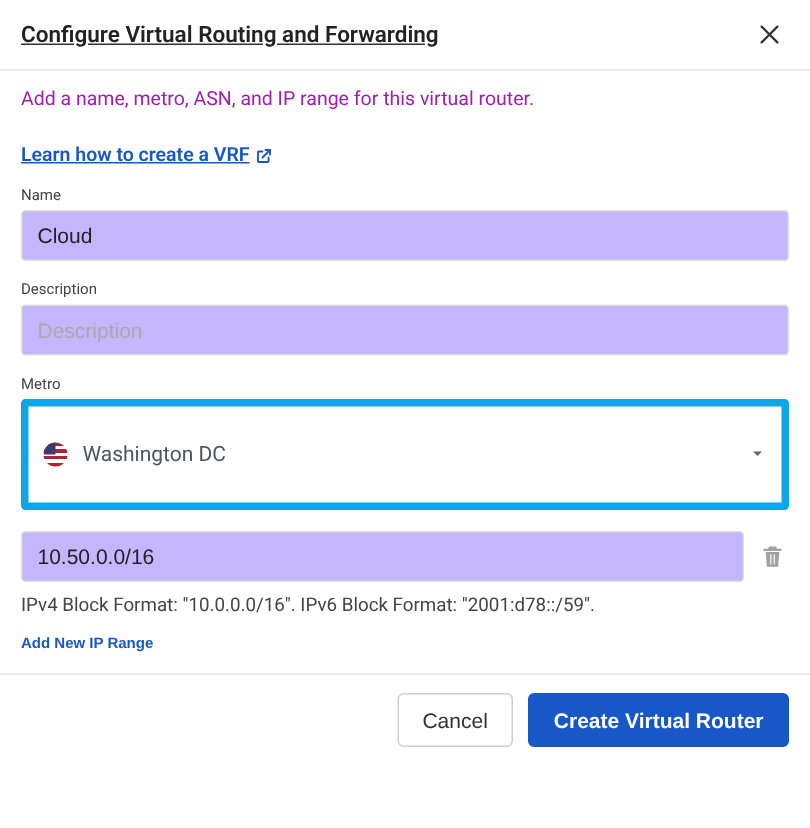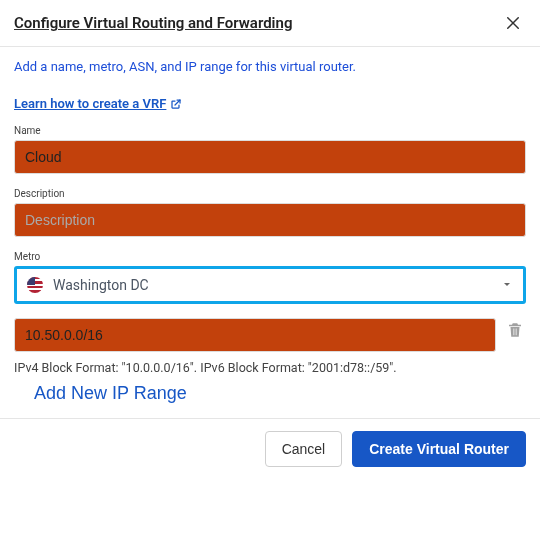--- a/index.html
+++ b/index.html
@@ -17,65 +17,65 @@
       align-items: center;
       justify-content: space-between;
       padding: 10px 14px 10px 14px;
       border-bottom: 1px solid #e5e5e5;
       text-decoration: underline;
     }
     .header-title { font-size: 15px; font-weight: 600; color: #222; }
     .close-btn { background:none; border:none; cursor:pointer; padding:4px; line-height:0; }
     .close-btn svg { width:18px; height:18px; stroke:#333; }
     .content { padding: 12px 14px 6px 14px; }
-    .intro { font-size: 13px; color: #1d4ed8; margin-bottom: 2px; }
+    .intro { font-size: 13px; color: #a21caf; margin-bottom: 2px; }
     .learn-link { display:inline-flex; align-items:center; gap:4px; font-size:13px; color:#1757c6; text-decoration:underline; font-weight:600; cursor:pointer; margin-bottom:14px;margin-top:20px; }
     .learn-link svg { width:12px; height:12px; stroke:#1757c6; }
     .field-label { font-size:10px; color:#444; margin-bottom:4px; display:block; }
     .text-input {
       width:100%;
       border:1px solid #dcdcdc;
       border-radius:3px;
       padding:8px 10px;
       font-size:14px;
       color:#222;
-      background:#c2410c;
+      background:#c4b5fd;
       outline:none;
     }
     .text-input::placeholder { color:#a9a9a9; }
     .group { margin-bottom:14px; }
     .select-wrap {
       position:relative;
       width:100%;
-      border:3px solid #0ea5e9;
+      border:5px solid #0ea5e9;
       border-radius:3px;
       background:#fff;
-      padding:8px 10px;
+      padding:24px 10px;
       display:flex;
       align-items:center;
       gap:10px;
       cursor:pointer;
     }
     .flag {
       width:16px; height:16px; border-radius:50%;
       background: linear-gradient(#b22234 0 14%, #fff 14% 28%, #b22234 28% 42%, #fff 42% 56%, #b22234 56% 70%, #fff 70% 84%, #b22234 84% 100%);
       position:relative; overflow:hidden; flex-shrink:0;
     }
     .flag::after{content:"";position:absolute;top:0;left:0;width:8px;height:8px;background:#3c3b6e;}
     .select-text { flex:1; font-size:14px; color:#4b5563; }
     .caret { position:absolute; right:10px; top:50%; transform:translateY(-50%); }
     .caret svg{width:12px;height:12px;fill:#666;}
     .label-row { display:flex; align-items:center; gap:6px; margin-bottom:4px; }
     .info-icon { width:14px; height:14px; border-radius:50%; background:#1757c6; color:#fff; font-size:10px; font-weight:700; display:inline-flex; align-items:center; justify-content:center; font-style:italic; font-family:serif;}
-    .ip-row { display:flex; align-items:flex-start; gap:8px; margin-bottom:8px; }
+    .ip-row { display:flex; align-items:center; gap:8px; margin-bottom:8px; }
     .ip-row .text-input { flex:1; }
     .trash { background:none; border:none; cursor:pointer; padding:2px; line-height:0; }
     .trash svg { width:18px; height:20px; fill:#a0a0a0; }
     .format-hint { font-size:12.5px; color:#444; margin-top:2px; margin-bottom:6px;}
-    .add-link { font-size:18px; font-weight:400; color:#1757c6; background:none; border:none; cursor:pointer; padding:2px 0;margin-left:20px; }
+    .add-link { font-size:10px; font-weight:700; color:#1757c6; background:none; border:none; cursor:pointer; padding:2px 0; }
     .footer {
       border-top:1px solid #e5e5e5;
       padding:12px 14px;
       display:flex;
       justify-content:flex-end;
       gap:10px;
     }
     .btn {
       border-radius:4px;
       font-size:14px;

